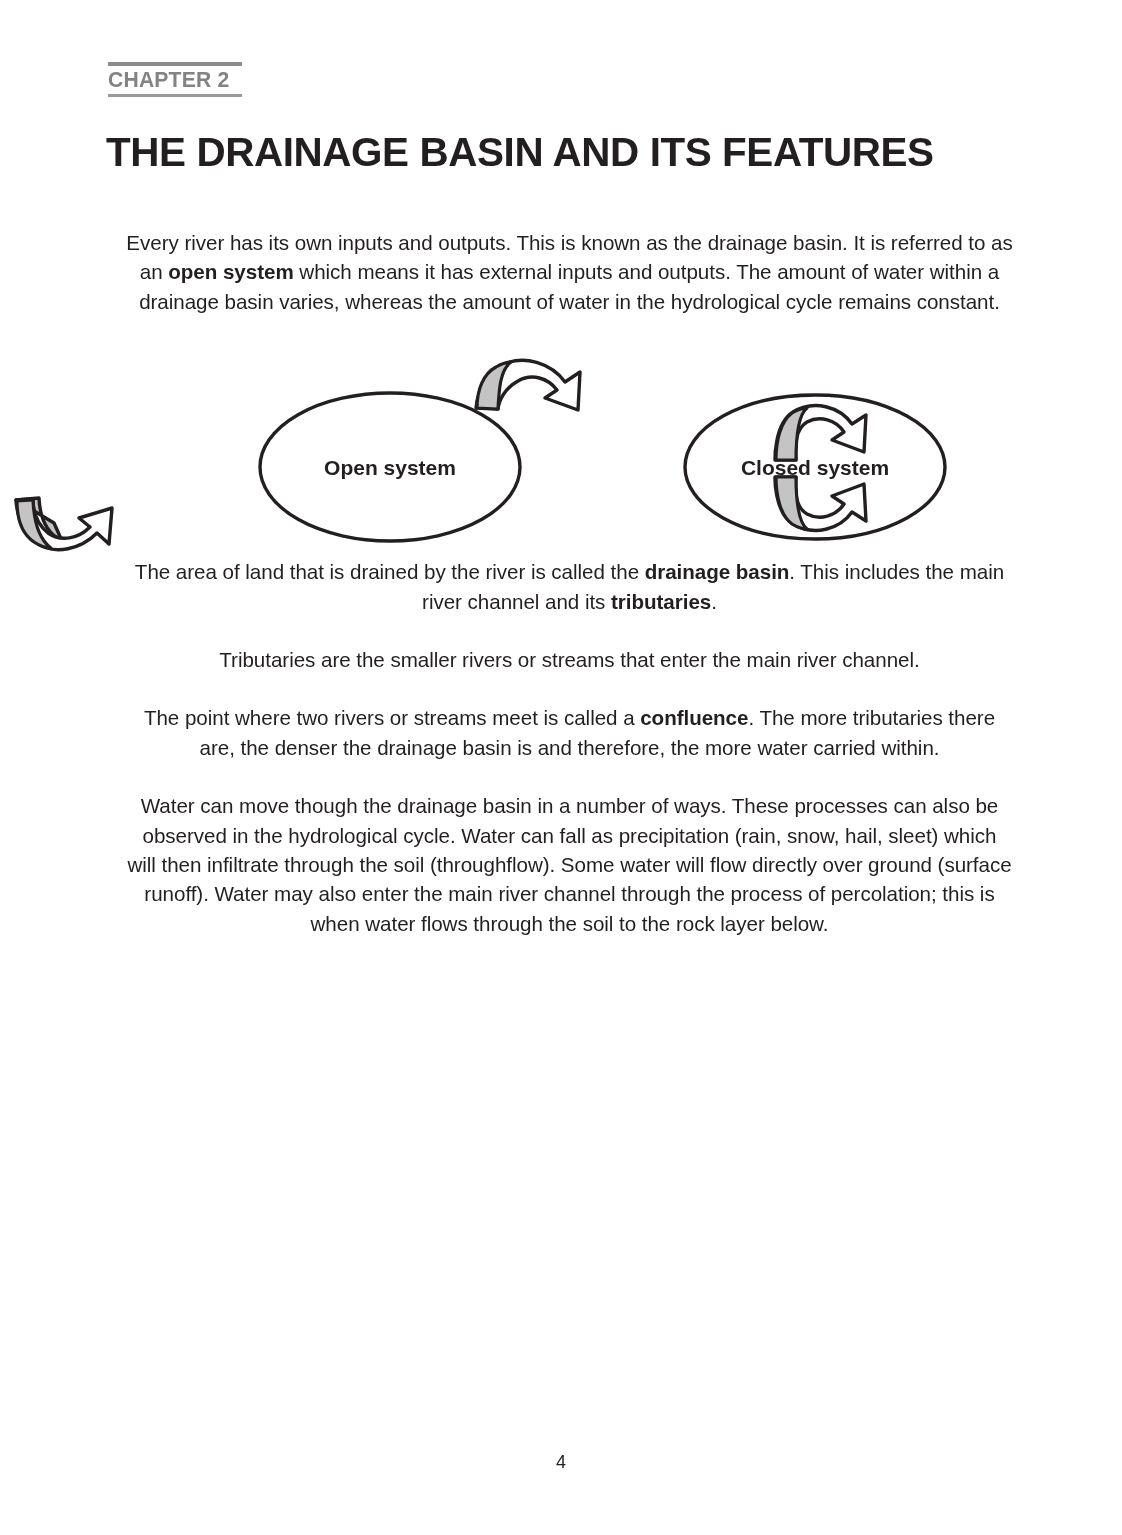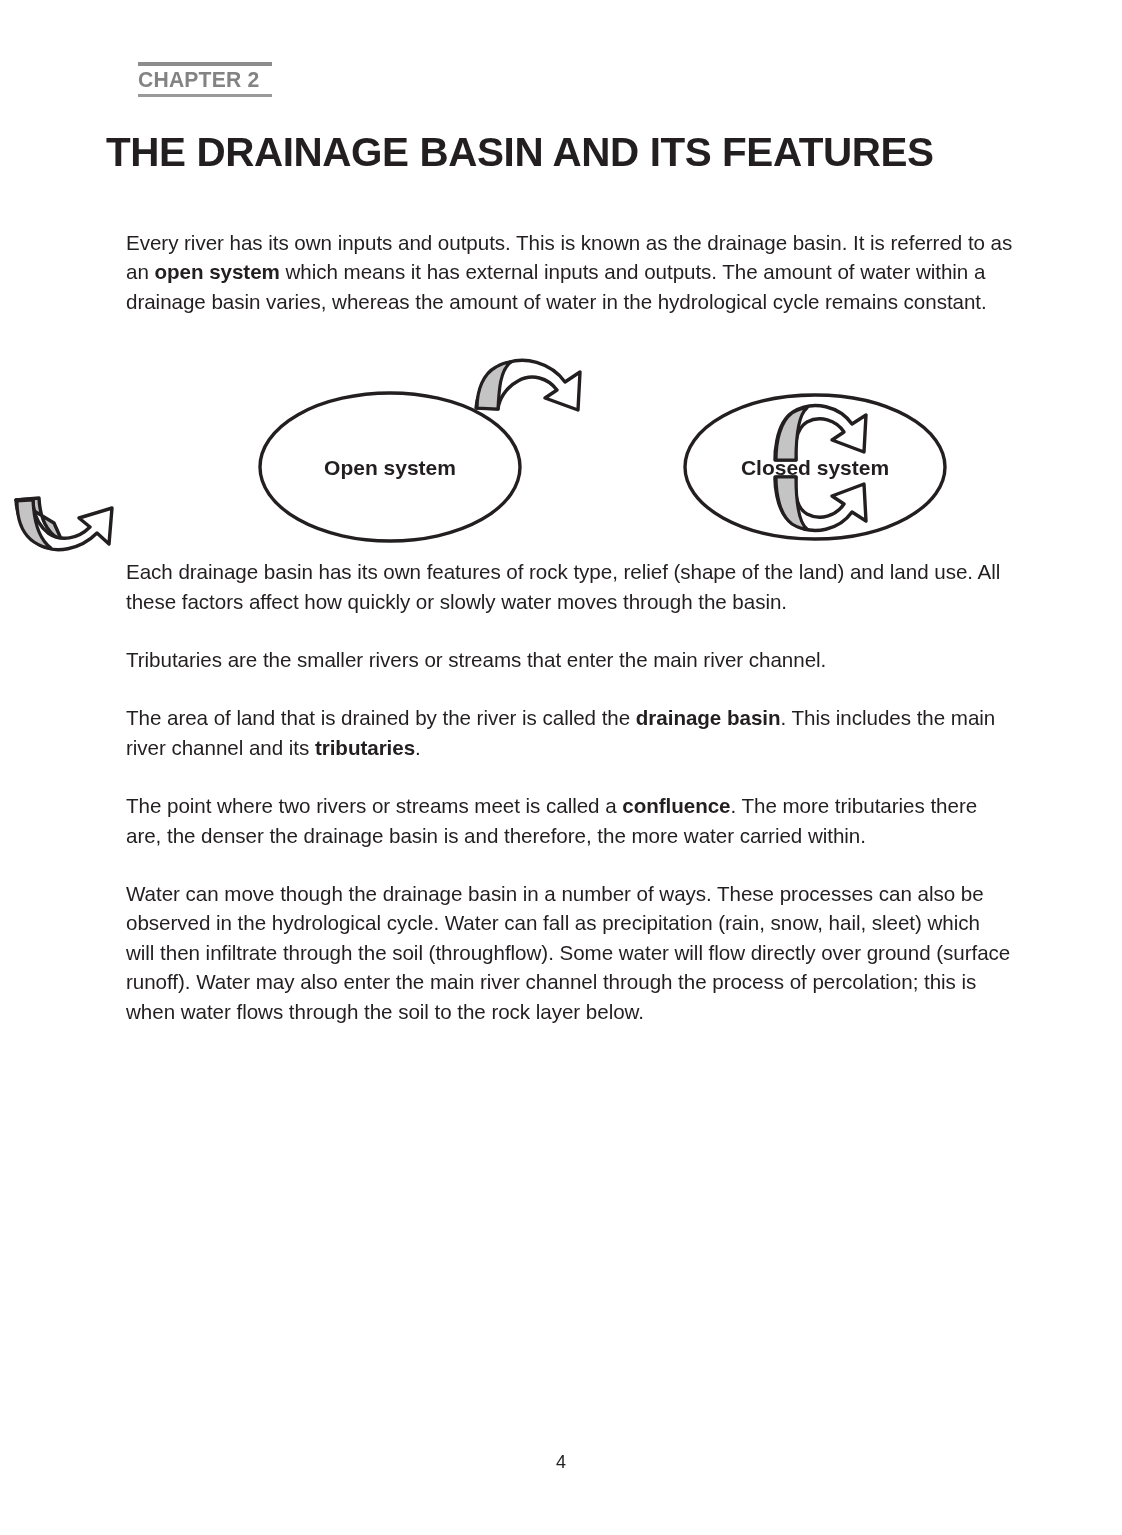--- a/index.html
+++ b/index.html
@@ -22,21 +22,20 @@
     height: 1535px;
     box-sizing: border-box;
   }
 
   
   .chapter-block {
     position: absolute;
     left: 108px;
     top: 62px;
     width: 134px;
-    margin-left: 30px;
   }
   .rule {
     height: 4px;
     background: #8c8c8c;
     width: 100%;
   }
   .rule.bottom {
     height: 3px;
     background: #9a9a9a;
   }
@@ -72,20 +71,21 @@
     left: 108px;
     top: 228px;
     width: 905px;
   }
   p.para {
     margin: 0 0 29px 18px;
     font-size: 20.6px;
     line-height: 29.4px;
     color: #231f20;
     letter-spacing: -0.05px;
+    text-align: center;
   }
   p.para b {
     font-weight: bold;
   }
   .para-gap-diagram {
     height: 212px;
   }
 
   
   .diagram {
@@ -128,26 +128,25 @@
   </div>
 
   <h1 class="page-title">THE DRAINAGE BASIN AND ITS FEATURES</h1>
 
   <div class="content">
 
     <p class="para"><span>Every river has its own inputs and outputs. This is known as the drainage basin. It is referred to as an </span><b>open system</b><span> which means it has external inputs and outputs. The amount of water within a drainage basin varies, whereas the amount of water in the hydrological cycle remains constant.</span></p>
 
     <div class="para-gap-diagram"></div>
 
-    <p class="para">Each drainage basin has its own features of rock type, relief (shape of the land) and land use. All these factors affect how quickly or slowly water moves through the basin.</p>
-
+
+
+    <p class="para"><span>The area of land that is drained by the river is called the </span><b>drainage basin</b><span>. This includes the main river channel and its </span><b>tributaries</b><span>.</span></p>
 
     <p class="para">Tributaries are the smaller rivers or streams that enter the main river channel.</p>
-
-    <p class="para"><span>The area of land that is drained by the river is called the </span><b>drainage basin</b><span>. This includes the main river channel and its </span><b>tributaries</b><span>.</span></p>
 
     <p class="para"><span>The point where two rivers or streams meet is called a </span><b>confluence</b><span>. The more tributaries there are, the denser the drainage basin is and therefore, the more water carried within.</span></p>
 
 
     <p class="para">Water can move though the drainage basin in a number of ways. These processes can also be observed in the hydrological cycle. Water can fall as precipitation (rain, snow, hail, sleet) which will then infiltrate through the soil (throughflow). Some water will flow directly over ground (surface runoff). Water may also enter the main river channel through the process of percolation; this is when water flows through the soil to the rock layer below.</p>
   </div>
 
   <div class="diagram">
     <svg width="1122" height="210" viewBox="0 0 1122 210" xmlns="http://www.w3.org/2000/svg">
 

